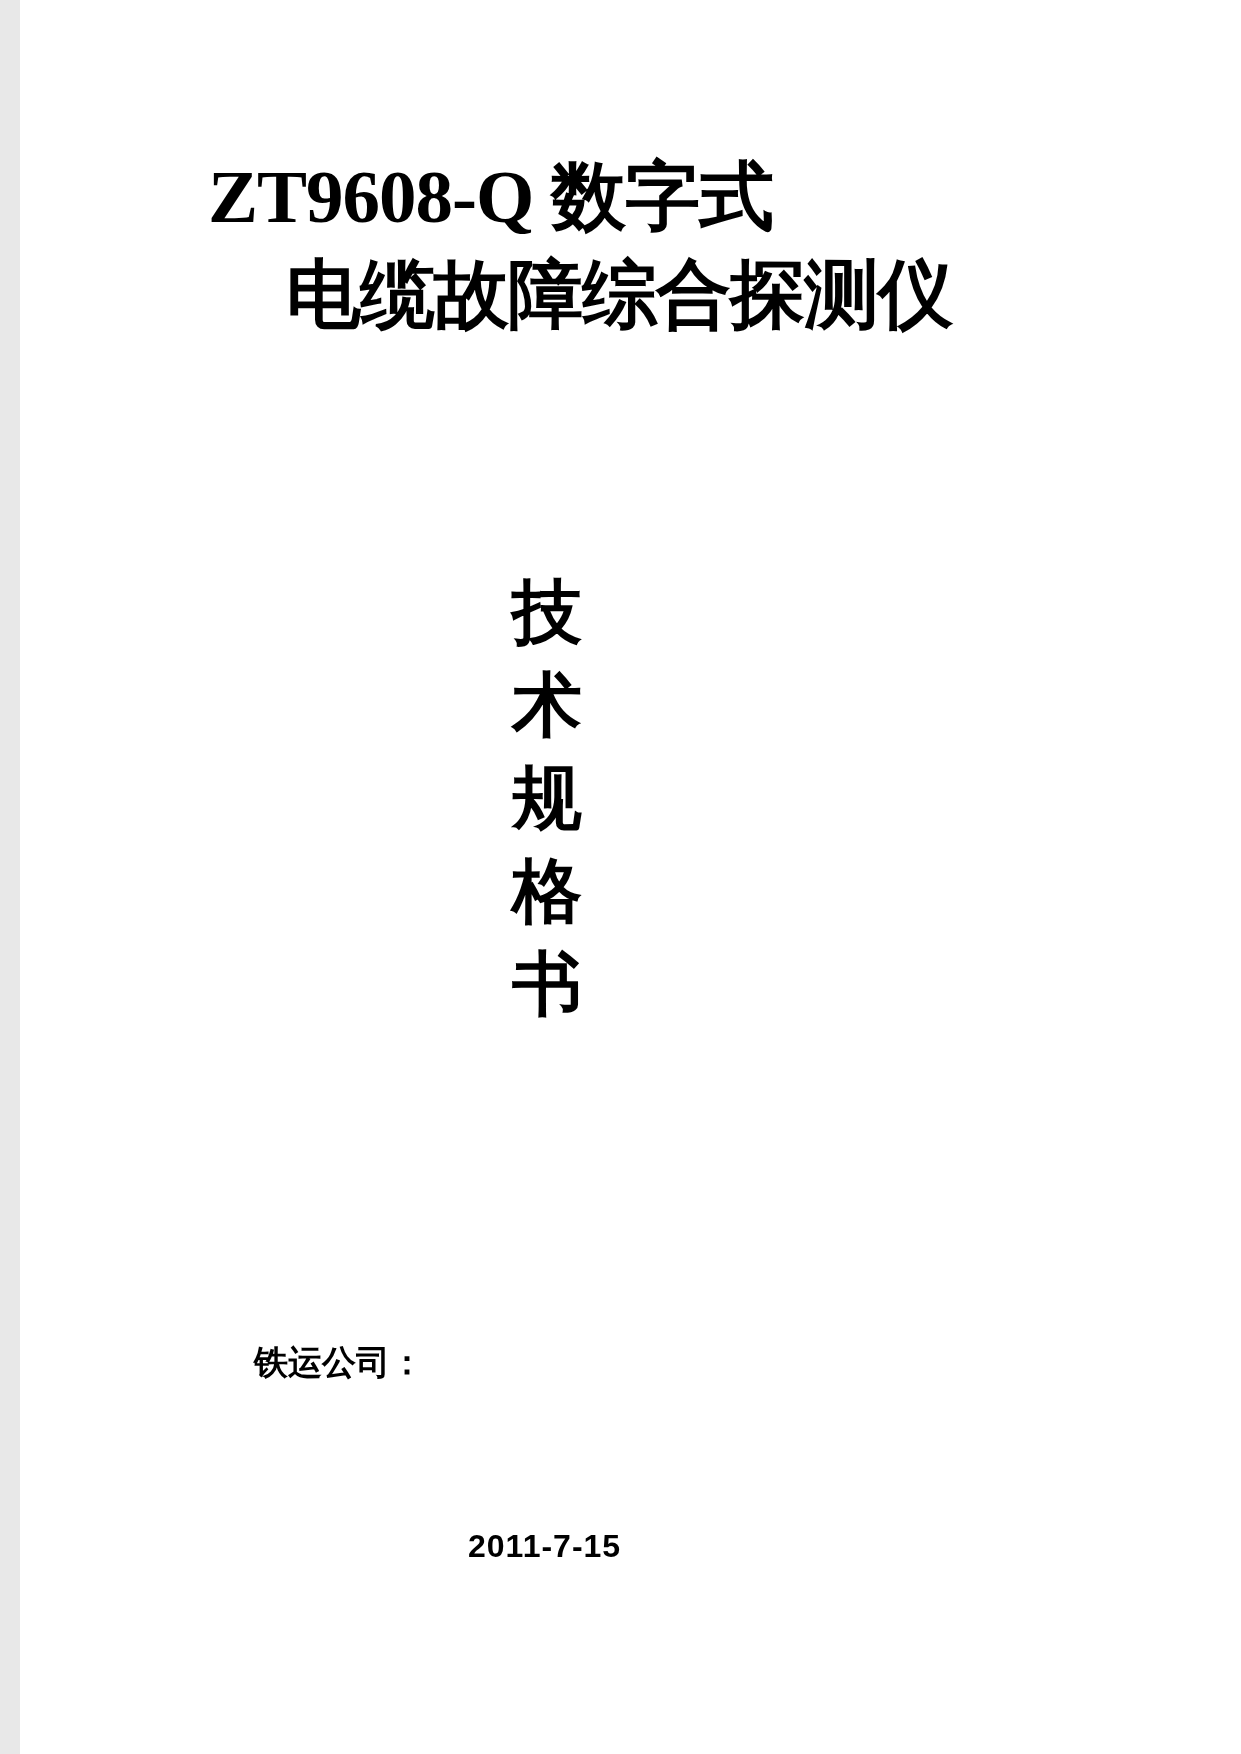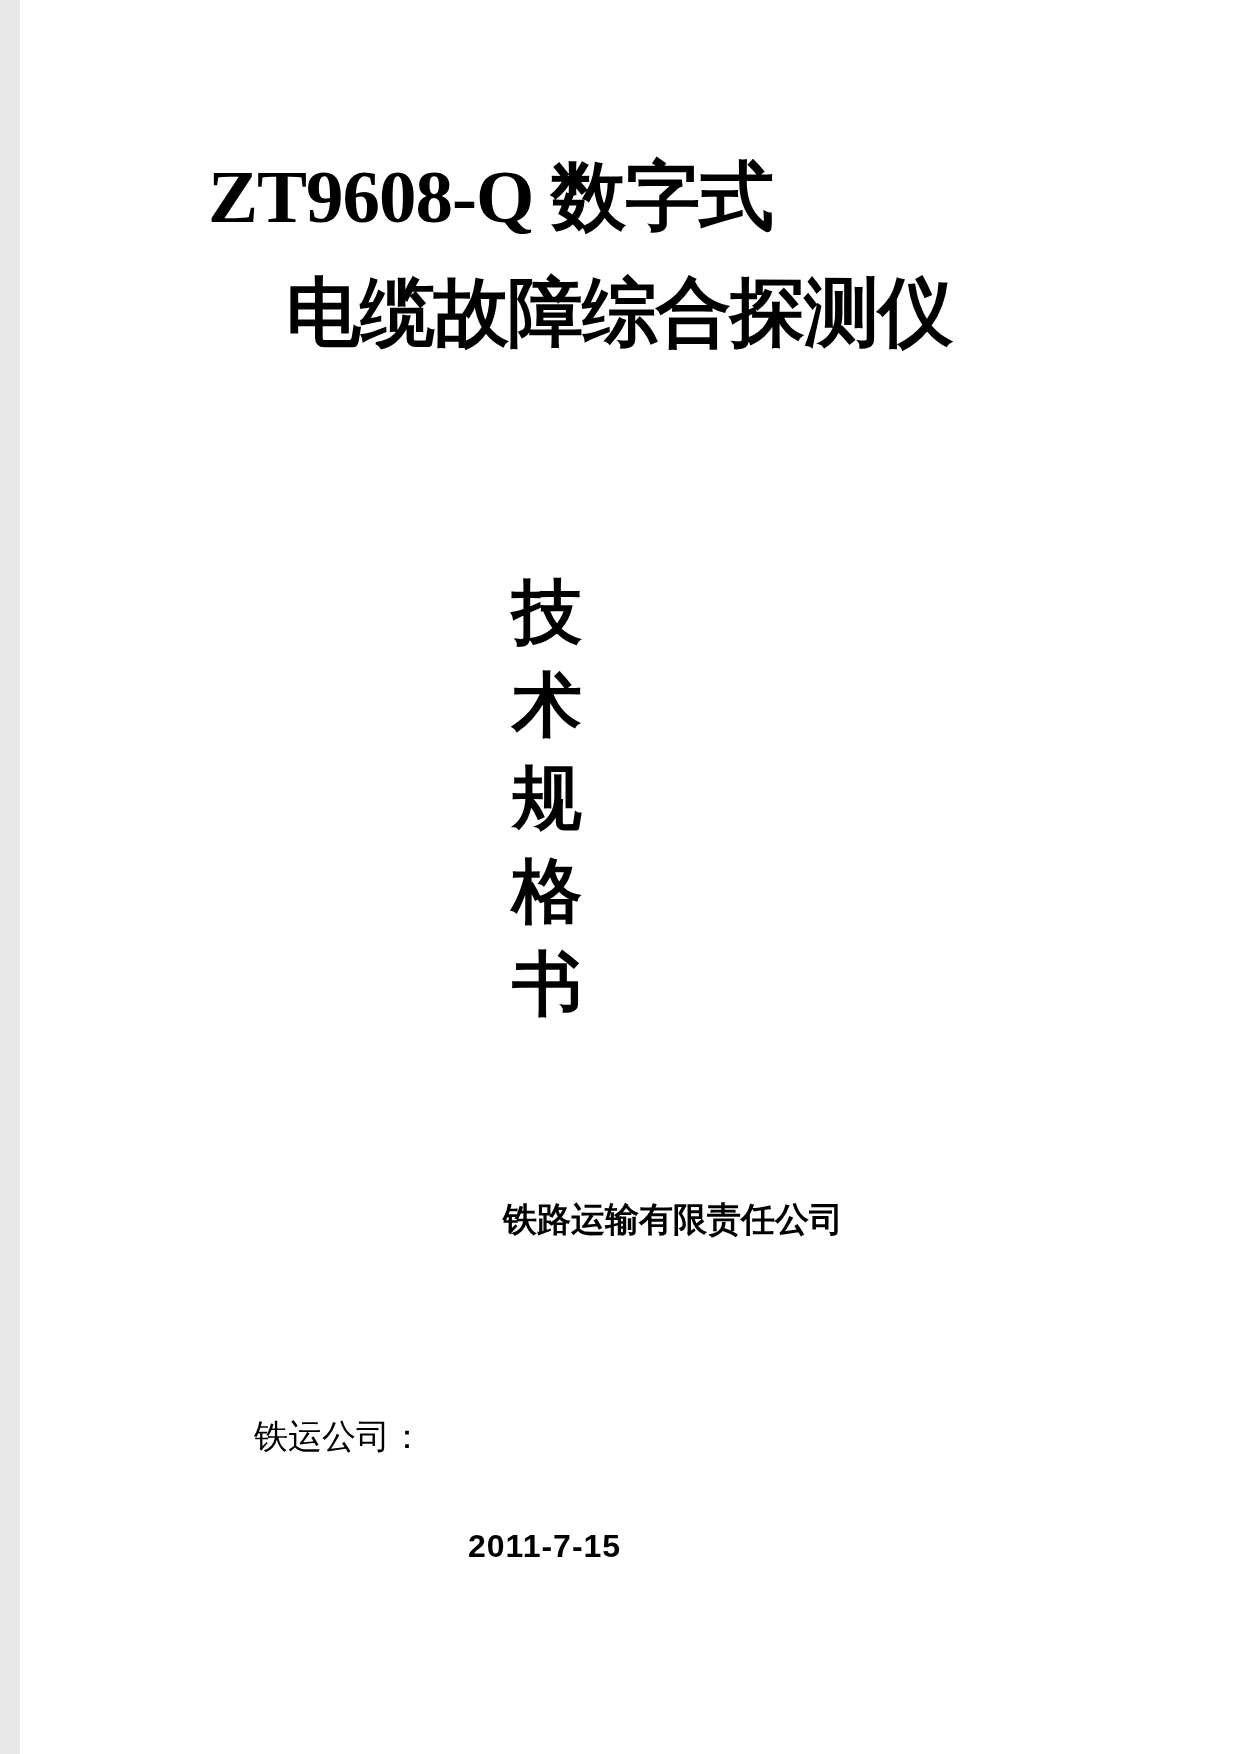--- a/index.html
+++ b/index.html
@@ -25,21 +25,21 @@
     line-height: 1.2;
     letter-spacing: -1px;
   }
   .title-line-1 {
     left: 188px;
     top: 152px;
     font-size: 75px;
   }
   .title-line-2 {
     left: 266px;
-    top: 268px;
+    top: 250px;
     font-size: 75px;
   }
   .vertical-title {
     position: absolute;
     left: 489px;
     top: 566px;
     width: 76px;
     text-align: center;
     font-weight: bold;
     font-size: 70px;
@@ -54,23 +54,23 @@
     left: 483px;
     top: 1199px;
     font-size: 34px;
     font-weight: bold;
     white-space: nowrap;
     line-height: 1.2;
   }
   .issuer-line {
     position: absolute;
     left: 234px;
-    top: 1416px;
+    top: 1342px;
     font-size: 34px;
-    font-weight: normal;
+    font-weight: bold;
     white-space: nowrap;
     line-height: 1.2;
   }
   .date-line {
     position: absolute;
     left: 448px;
     top: 1527px;
     font-size: 32px;
     font-weight: bold;
     letter-spacing: 1px;
@@ -88,19 +88,18 @@
   <div class="title-line title-line-2">电缆故障综合探测仪</div>
 
   <div class="vertical-title">
     <span class="v-char">技</span>
     <span class="v-char">术</span>
     <span class="v-char">规</span>
     <span class="v-char">格</span>
     <span class="v-char">书</span>
   </div>
 
-  <div class="company-line">铁路运输有限责任公司</div>
 
   <div class="issuer-line">铁运公司：</div>
 
   <div class="date-line">2011-7-15</div>
 
 </div>
 
 </body></html>

